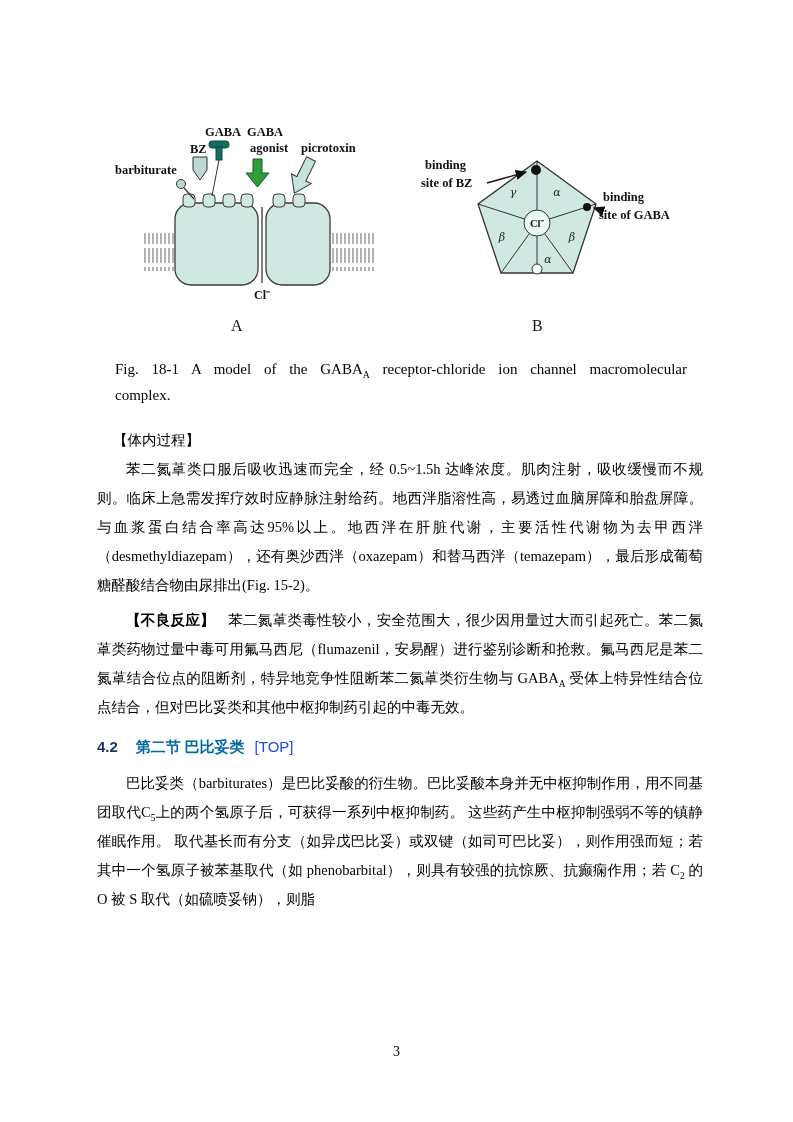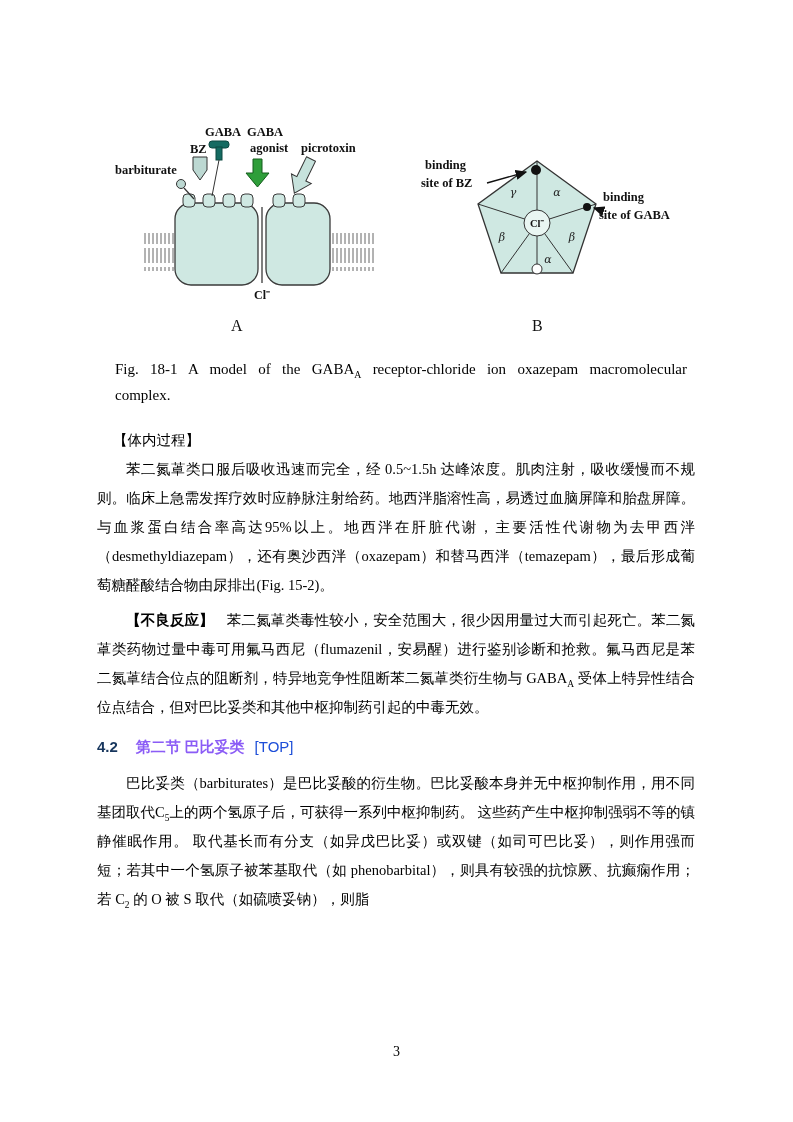--- a/index.html
+++ b/index.html
@@ -24,28 +24,28 @@
     position:absolute; left:115px; top:356px; width:572px;
     font-size:15px; line-height:26px; color:#000;
   }
   .caption .line1 { display:block; text-align:justify; text-align-last:justify; }
   .caption .line2 { display:block; }
 
   .body-text {
     position:absolute; left:97px; top:426px; width:606px;
     font-size:14.5px; line-height:29px; text-align:justify;
   }
-  .para { text-indent:2em; margin:0 8px 6px 0; }
+  .para { text-indent:2em; margin:0 0 6px 0; }
   .para-header { text-indent:1.1em; font-weight:normal; margin:0; }
   .inline-header { font-weight:bold; margin-right:0.9em; }
   sub { font-size:0.65em; line-height:0; }
 
   .section-header { margin:10px 0 7px 0; text-indent:0; font-size:15px; }
   .sec-num  { color:#17365d; font-weight:bold; font-family:"Liberation Sans",sans-serif; margin-right:18px; }
-  .sec-title{ color:#8b5cf6; font-weight:bold; margin-right:10px; }
+  .sec-title{ color:#0369a1; font-weight:bold; margin-right:10px; }
   .top-link { color:#1d4ed8; text-decoration:none; font-family:"Liberation Sans",sans-serif; cursor:pointer; }
 
   .page-number {
     position:absolute; left:0; bottom:62px; width:100%;
     text-align:center; font-size:14px; color:#000;
   }
 </style>
 </head>
 <body>
 
@@ -133,21 +133,21 @@
         <text x="508" y="88" class="fig-label">binding</text>
         <text x="504" y="106" class="fig-label">site of GABA</text>
         <line x1="508" y1="98" x2="499" y2="95" stroke="#111" stroke-width="1.3" marker-end="url(#ah)"></line>
 
         <text x="437" y="218" class="fig-letter">B</text>
       </g>
     </svg>
   </div>
 
   <div class="caption">
-    <span class="line1"><span>Fig. 18-1</span> <span>A model of the GABA</span><sub>A</sub> <span>receptor-chloride ion oxazepam macromolecular</span></span>
+    <span class="line1"><span>Fig. 18-1</span> <span>A model of the GABA</span><sub>A</sub> <span>receptor-chloride ion channel macromolecular</span></span>
     <span class="line2">complex.</span>
   </div>
 
   <div class="body-text">
 
     <p class="para-header">【体内过程】</p>
 
     <p class="para">苯二氮䓬类口服后吸收迅速而完全，经 0.5~1.5h 达峰浓度。肌肉注射，吸收缓慢而不规则。临床上急需发挥疗效时应静脉注射给药。地西泮脂溶性高，易透过血脑屏障和胎盘屏障。与血浆蛋白结合率高达95%以上。地西泮在肝脏代谢，主要活性代谢物为去甲西泮（desmethyldiazepam），还有奥沙西泮（oxazepam）和替马西泮（temazepam），最后形成葡萄糖醛酸结合物由尿排出(Fig. 15-2)。</p>
 
     <p class="para"><span class="inline-header">【不良反应】</span><span>苯二氮䓬类毒性较小，安全范围大，很少因用量过大而引起死亡。苯二氮䓬类药物过量中毒可用氟马西尼（flumazenil，安易醒）进行鉴别诊断和抢救。氟马西尼是苯二氮䓬结合位点的阻断剂，特异地竞争性阻断苯二氮䓬类衍生物与 GABA</span><sub>A</sub><span> 受体上特异性结合位点结合，但对巴比妥类和其他中枢抑制药引起的中毒无效。</span></p>

